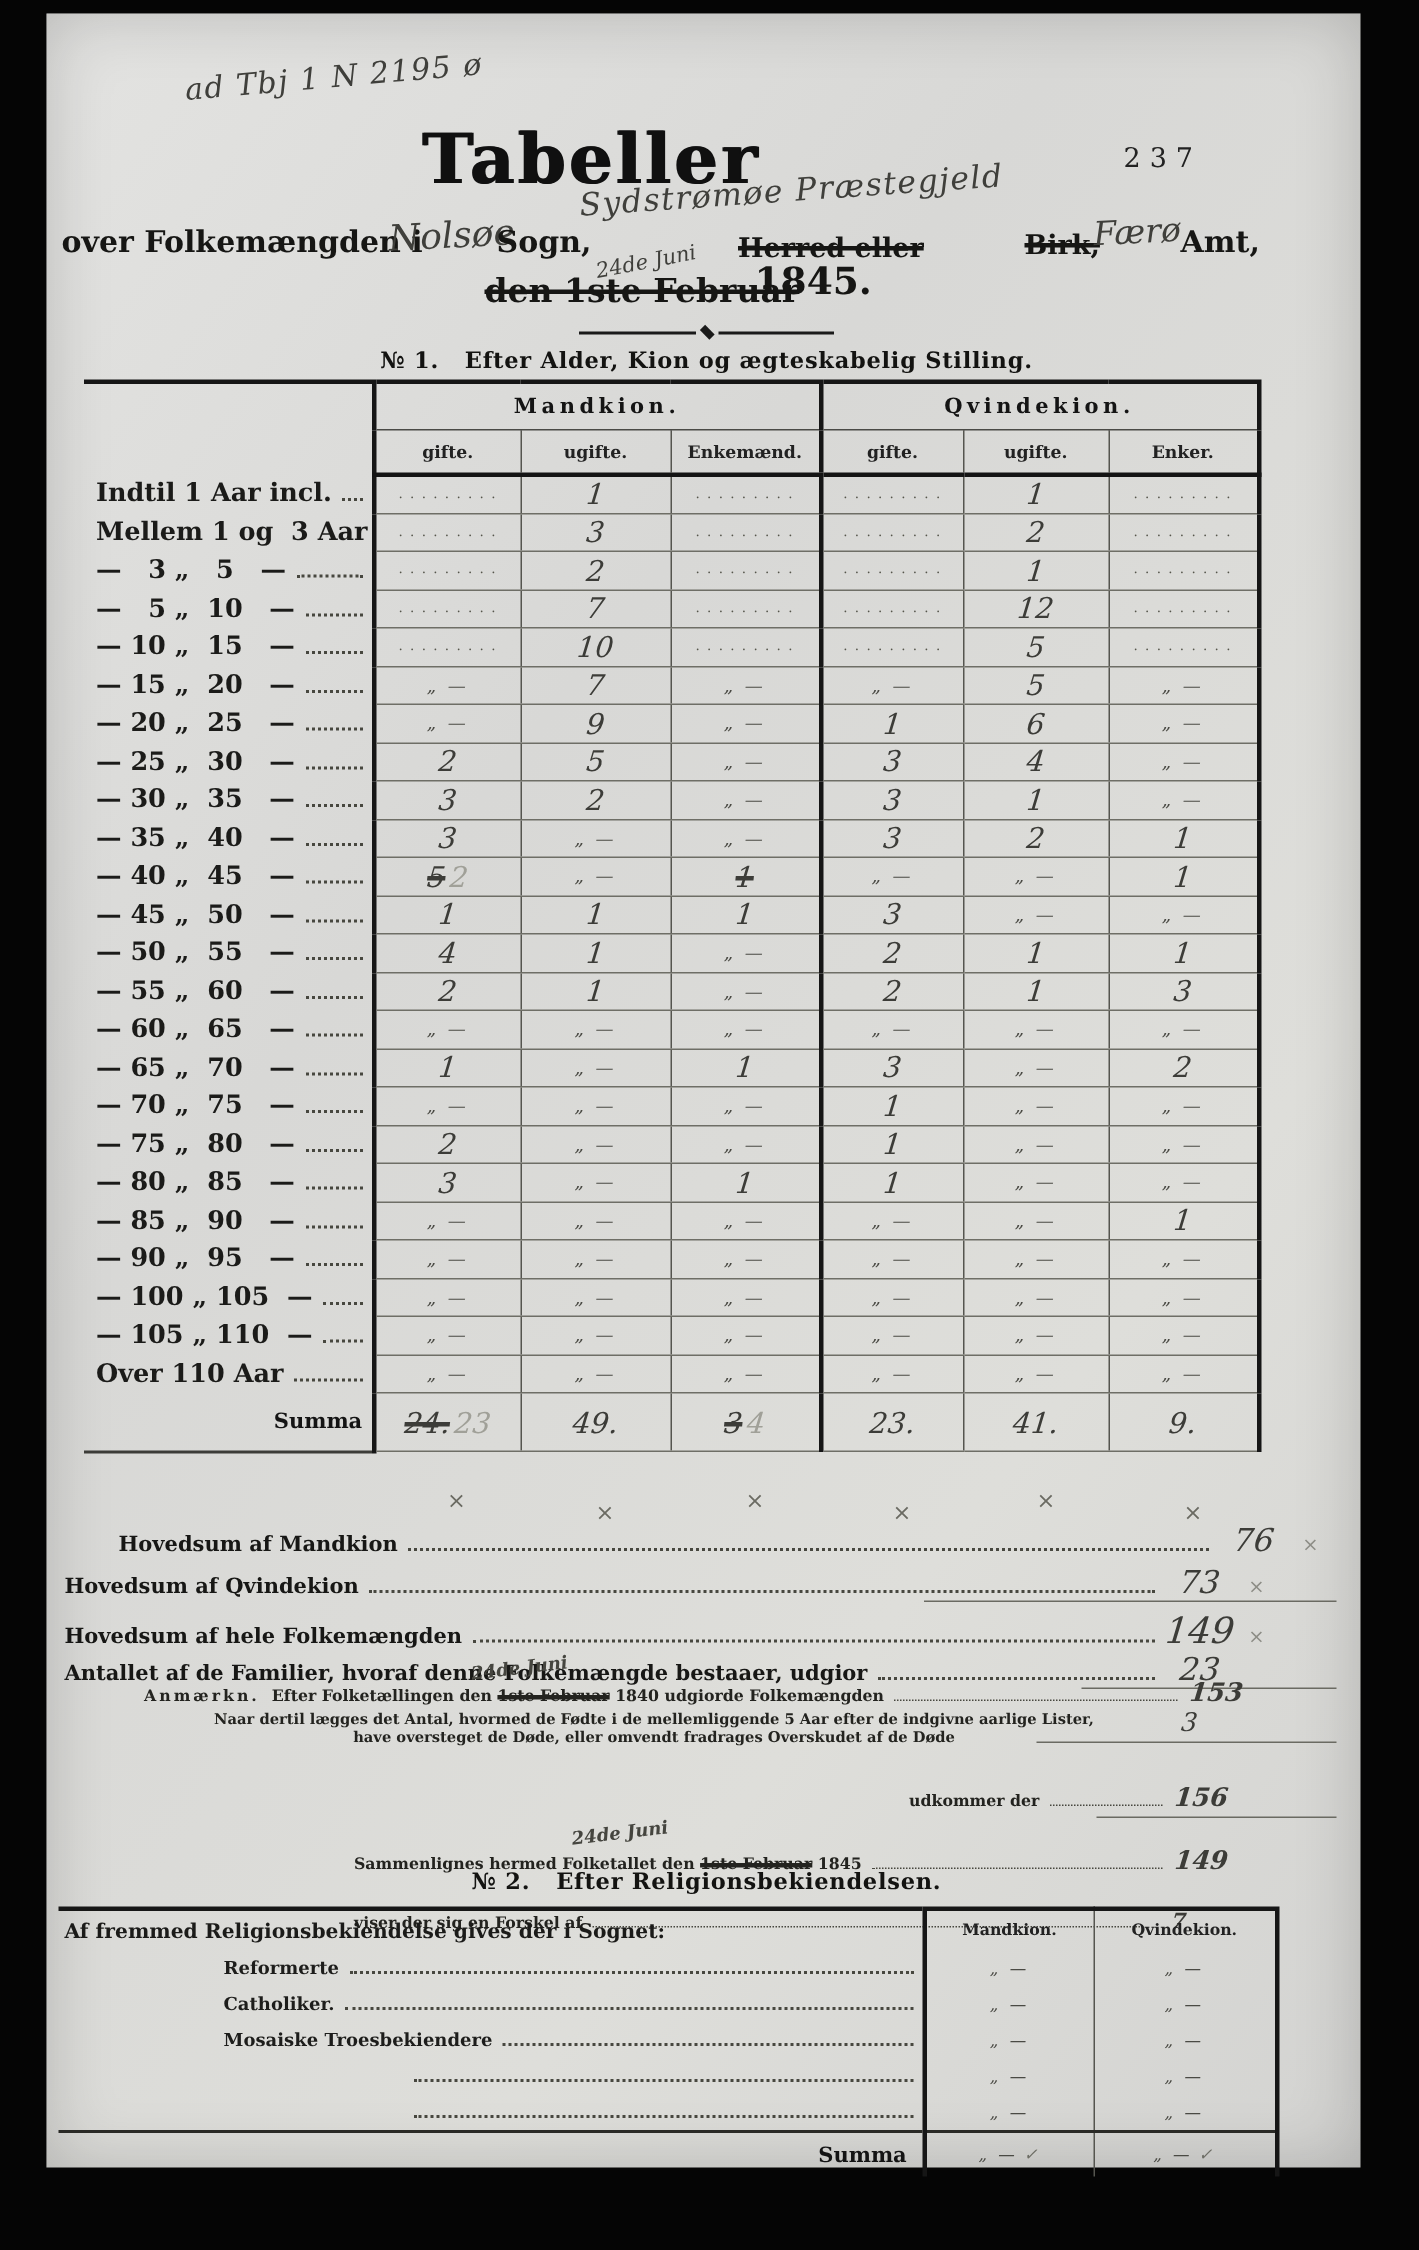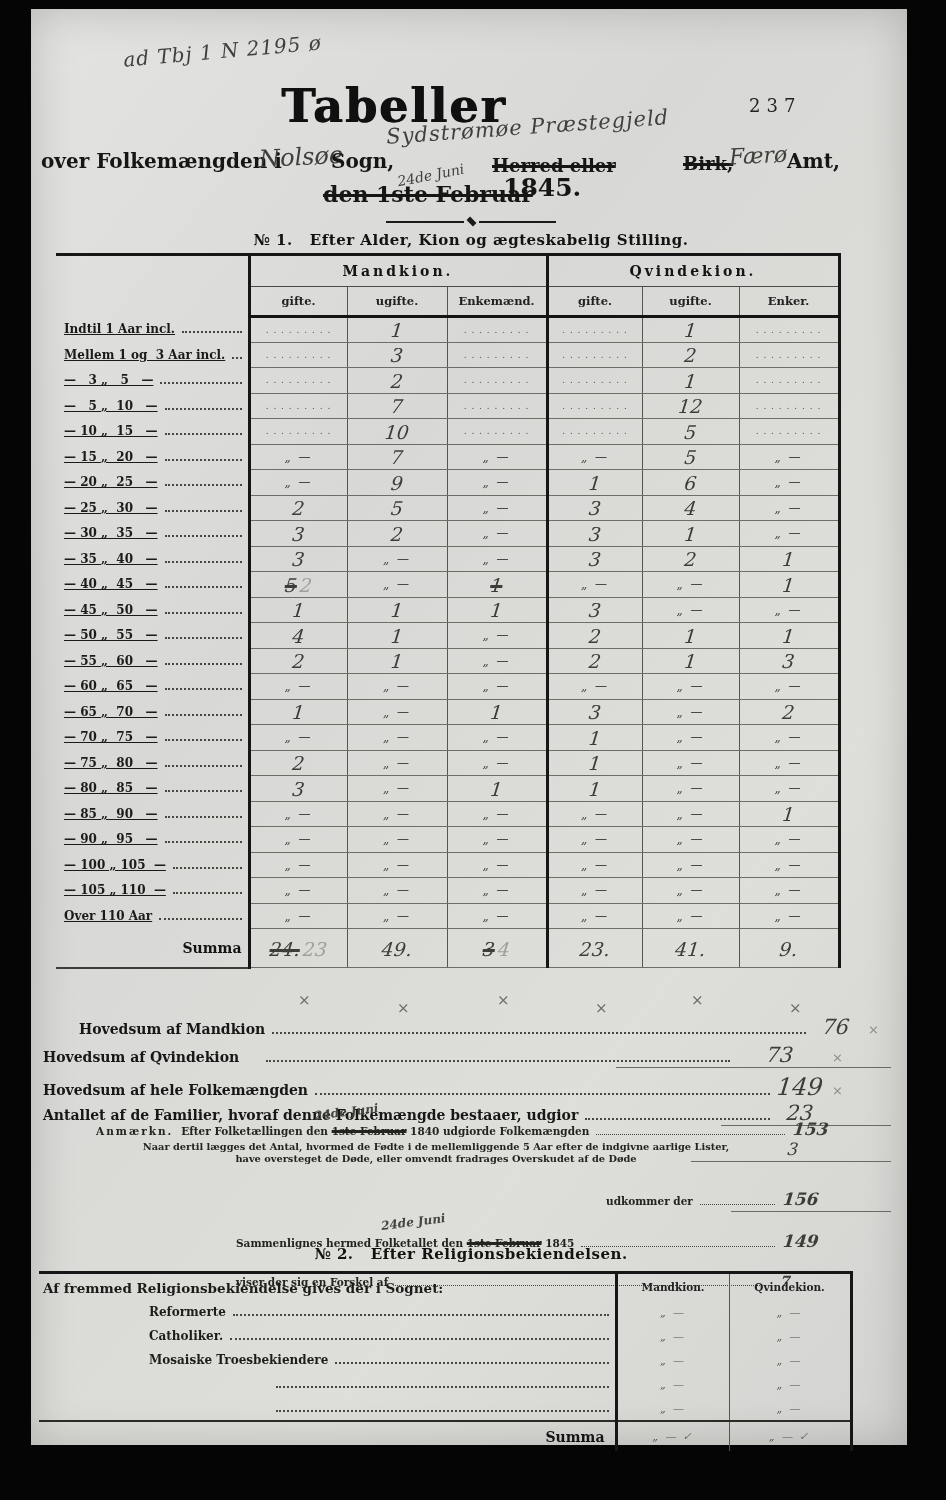--- a/index.html
+++ b/index.html
@@ -23,21 +23,21 @@
   
   table.t1{border-collapse:collapse;table-layout:fixed;width:783px;border-top:3px solid #161616;}
   table.t1 td,table.t1 th{padding:0;margin:0;overflow:hidden;}
   .t1 .ghead{font-size:14px;font-weight:bold;letter-spacing:3px;color:#141414;text-align:center;
              border-bottom:1px solid #4a4a46;height:30px;}
   .t1 .shead{font-size:11.5px;font-weight:bold;color:#222;text-align:center;
              border-bottom:3px solid #141414;height:28px;}
   .t1 .bl{border-left:3px solid #161616;}
   .t1 .tl{border-left:1px solid #55554f;}
   .t1 .br{border-right:3px solid #161616;}
-  .t1 td.lbl{height:25.5px;font-weight:bold;font-size:12px;color:#1b1b19;text-decoration:underline;}
+  .t1 td.lbl{height:25.5px;font-weight:bold;font-size:17px;color:#1b1b19;}
   .lblwrap{display:flex;align-items:baseline;padding-left:8px;}
   .rlabel{white-space:pre;}
   .lead{flex:1;margin:0 6px 3px 7px;border-bottom:2px dotted #47473f;height:9px;min-width:8px;}
   .t1 td.val{border-bottom:1px solid #6e6e66;text-align:center;vertical-align:middle;}
   .t1 td.dots{color:#55554b;font-size:9px;letter-spacing:1px;}
   .t1 td.dash{color:#4a4a44;font-size:12px;font-style:italic;letter-spacing:2px;}
   .t1 td.num, .sumrow .num{font-style:italic;font-size:19px;color:#3c3c38;transform:skewX(-6deg);}
   .corr{color:#a0a098;margin-left:3px;font-style:italic;}
   .sumrow td{height:38px;border-bottom:3px solid #161616;}
   .sumrow .slbl{font-weight:bold;font-size:14px;text-align:right;padding-right:6px;color:#141414;
@@ -493,21 +493,21 @@
         <span class="cross" style="left: 660px; top: 982px;">×</span>
         <span class="cross" style="left: 758px; top: 990px;">×</span>
       </div>
 
   <div class="abs hsline" style="left:12px;top:1006px;margin-left:36px;">
     <span class="hlbl">Hovedsum af Mandkion</span>
     <span class="lead"></span>
     <span class="hval">76</span>
     <span class="faintx">×</span>
   </div>
-  <div class="abs hsline" style="left:12px;top:1034px;gap:20px;">
+  <div class="abs hsline" style="left:12px;top:1034px;">
     <span class="hlbl">Hovedsum af Qvindekion</span>
     <span class="lead"></span>
     <span class="hval">73</span>
     <span class="faintx">×</span>
   </div>
   <div class="rule" style="left:585px;top:1058px;width:275px;"></div>
   <div class="abs hsline" style="left:12px;top:1064px;">
     <span class="hlbl">Hovedsum af hele Folkemængden</span>
     <span class="lead"></span>
     <span class="hval" style="font-size:24px;">149</span>

